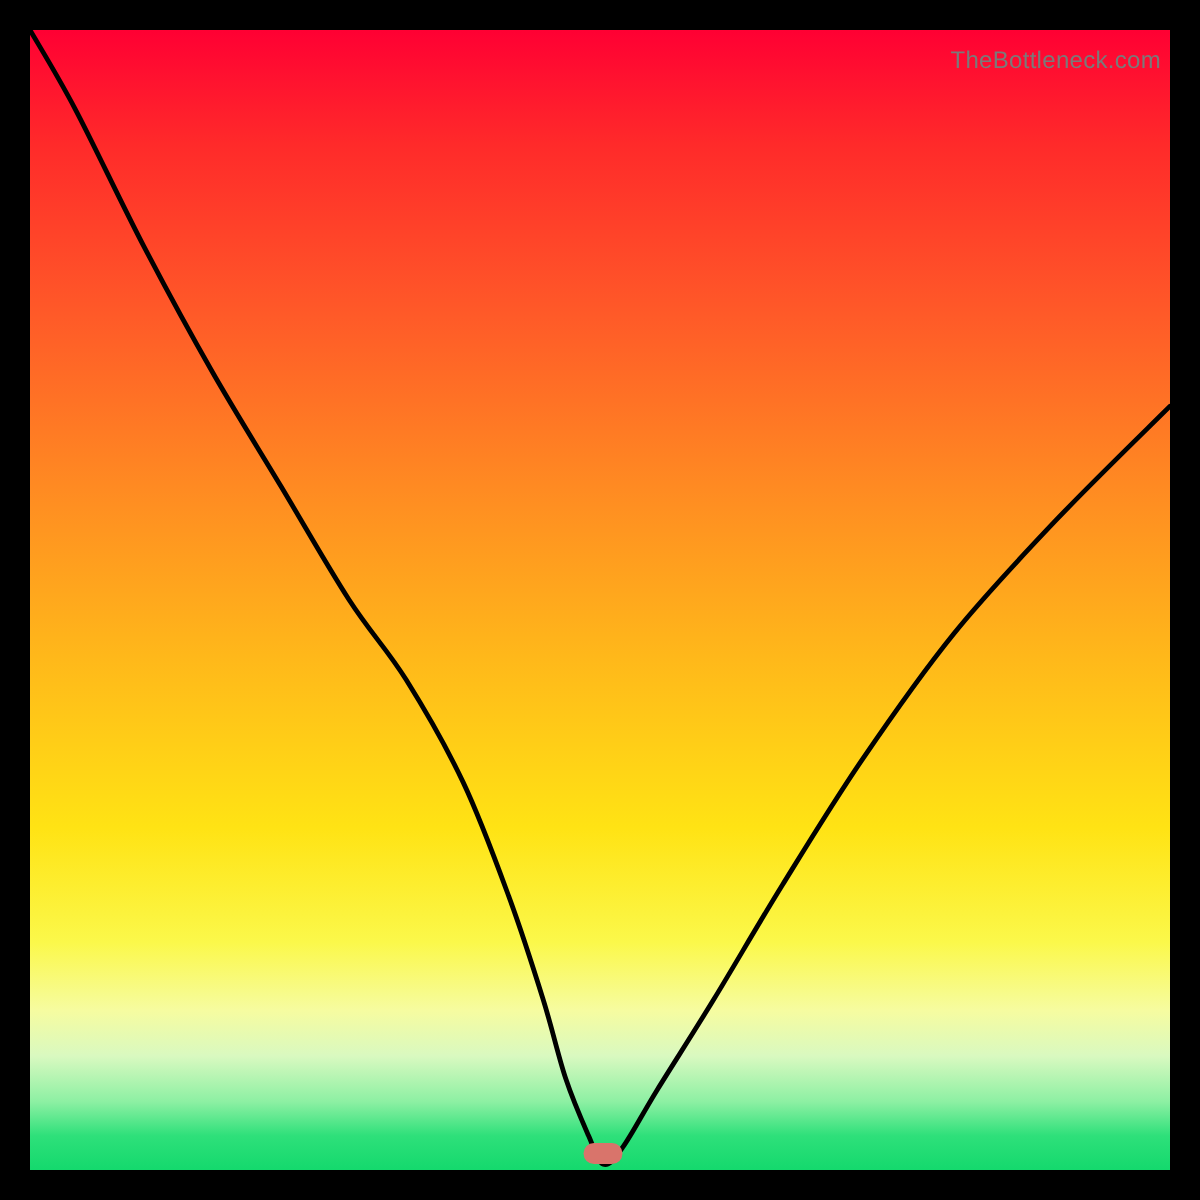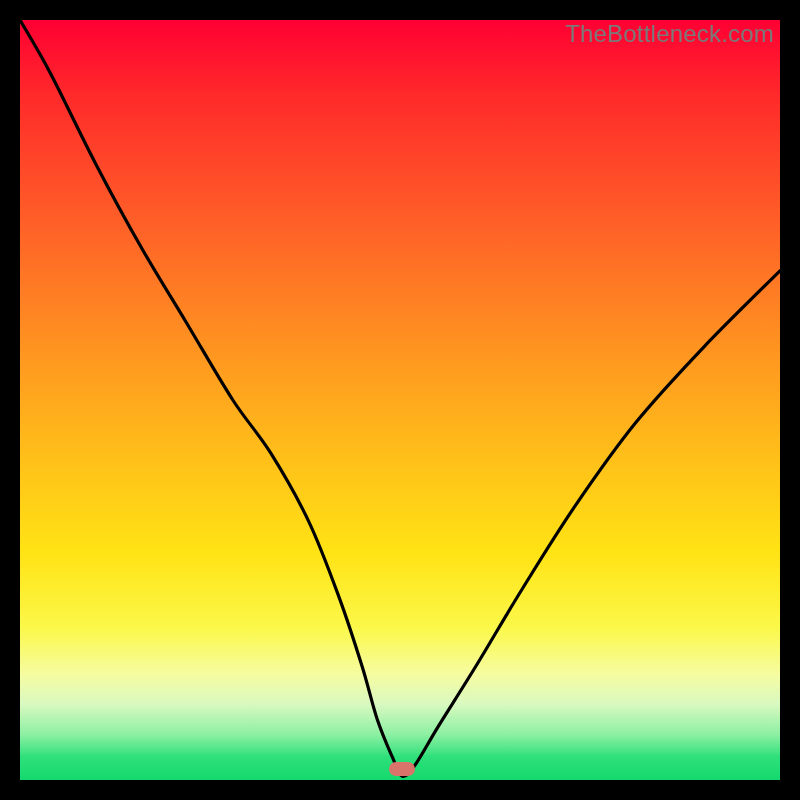--- a/index.html
+++ b/index.html
@@ -49,24 +49,24 @@
   .marker {
     position: absolute;
     width: 26px;
     height: 14px;
     border-radius: 7px;
     background: #d9746b;
     transform: translate(-50%, -50%);
   }
   .watermark {
     position: absolute;
-    top: 0;
+    top: 12px;
     right: 6px;
     color: #7a7a7a;
-    font-size: 24px;
+    font-size: 16px;
     letter-spacing: 0.2px;
     user-select: none;
   }
 </style>
 </head>
 <body>
 
 <div class="frame">
   <div class="plot">
 

